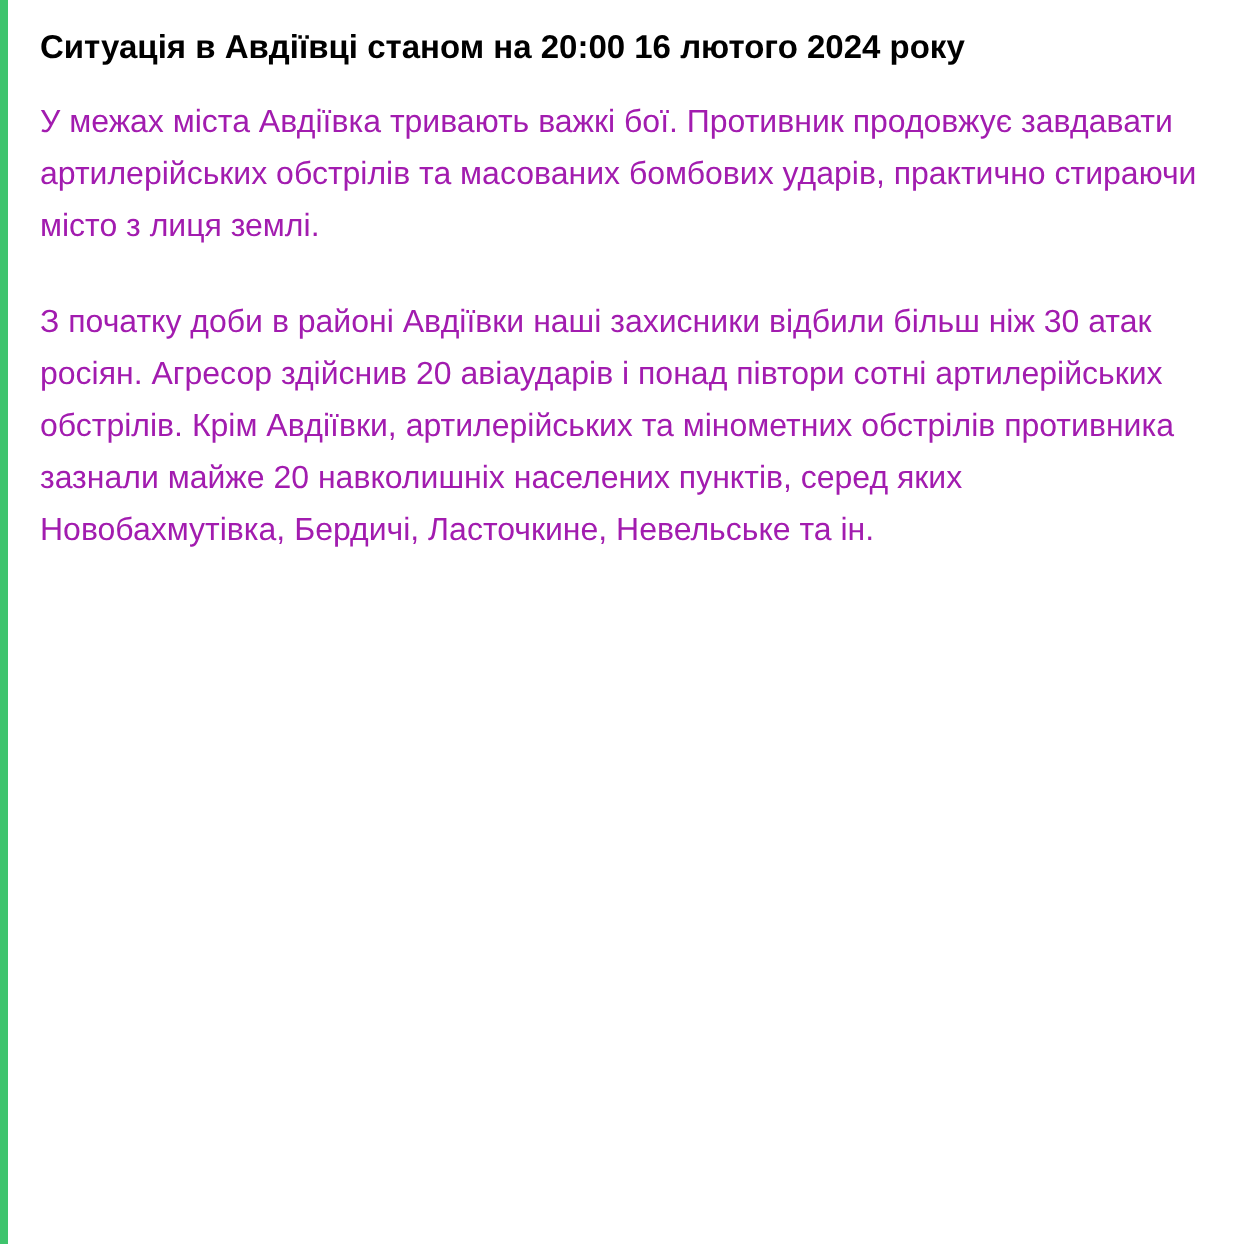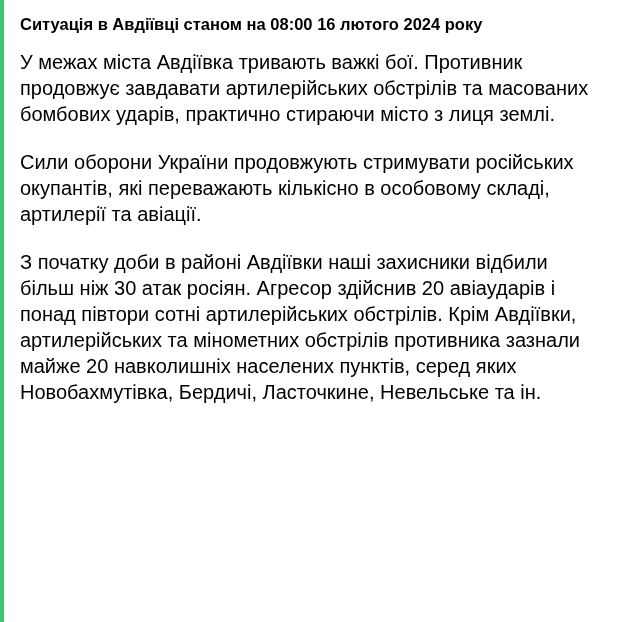--- a/index.html
+++ b/index.html
@@ -39,34 +39,33 @@
     letter-spacing: 0.1px;
   }
   .headline {
     font-size: 16.5px;
     font-weight: bold;
     color: #000000;
     line-height: 21px;
     margin: 0 0 14px 0;
   }
   .para {
-    font-size: 20px;
+    font-size: 16px;
     line-height: 26px;
-    color: #000000;
+    color: #a21caf;
     margin: 0 0 22px 0;
   }
   .para:last-child {
     margin-bottom: 0;
   }
 </style>
 </head>
 <body>
 
 <div class="message">
   <div class="accent-bar" style="background: rgb(62, 196, 109);"></div>
 
 
-  <div class="headline">Ситуація в Авдіївці станом на 08:00 16 лютого 2024 року</div>
+  <div class="headline">Ситуація в Авдіївці станом на 20:00 16 лютого 2024 року</div>
 
   <p class="para">У межах міста Авдіївка тривають важкі бої. Противник продовжує завдавати артилерійських обстрілів та масованих бомбових ударів, практично стираючи місто з лиця землі.</p>
-  <p class="para">Сили оборони України продовжують стримувати російських окупантів, які переважають кількісно в особовому складі, артилерії та авіації.</p>
   <p class="para">З початку доби в районі Авдіївки наші захисники відбили більш ніж 30 атак росіян. Агресор здійснив 20 авіаударів і понад півтори сотні артилерійських обстрілів. Крім Авдіївки, артилерійських та мінометних обстрілів противника зазнали майже 20 навколишніх населених пунктів, серед яких Новобахмутівка, Бердичі, Ласточкине, Невельське та ін.</p>
 </div>
 
 </body></html>

